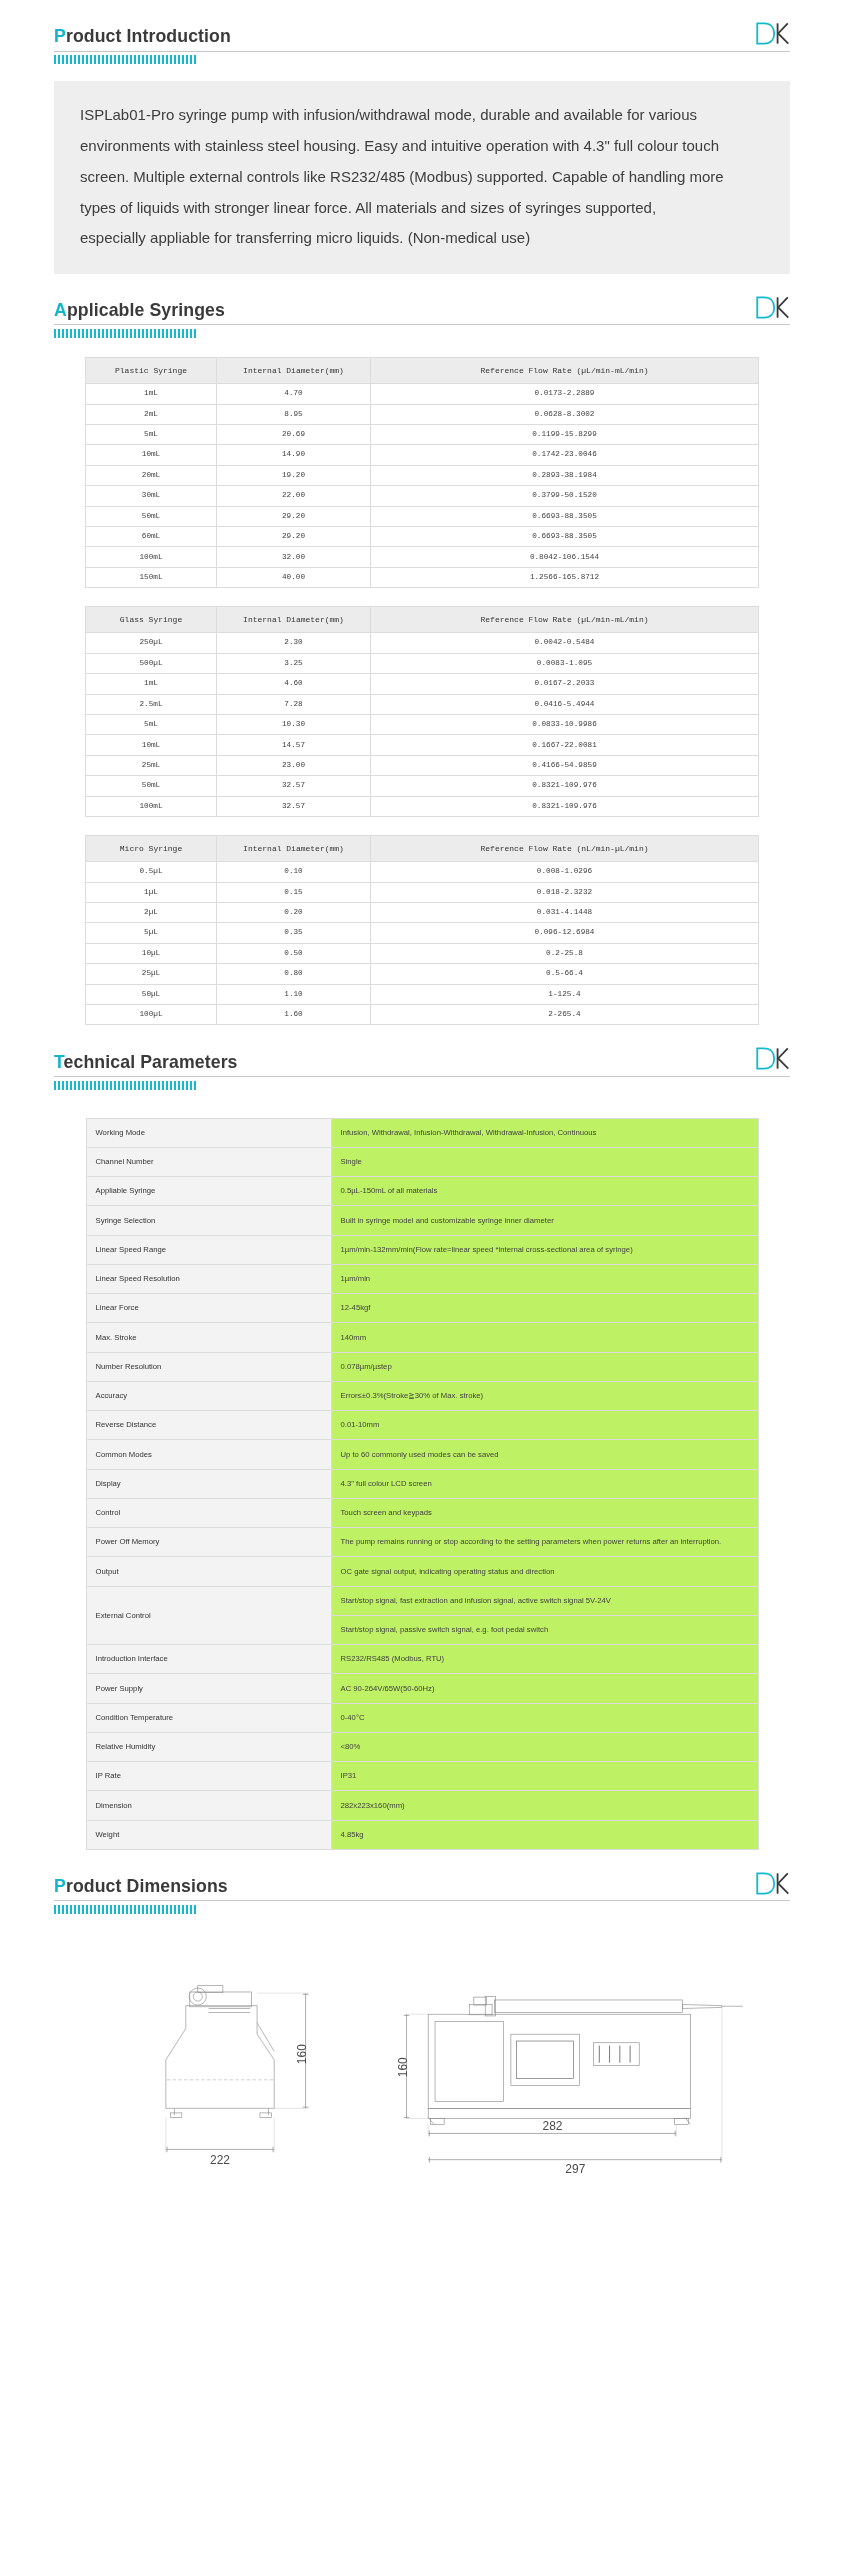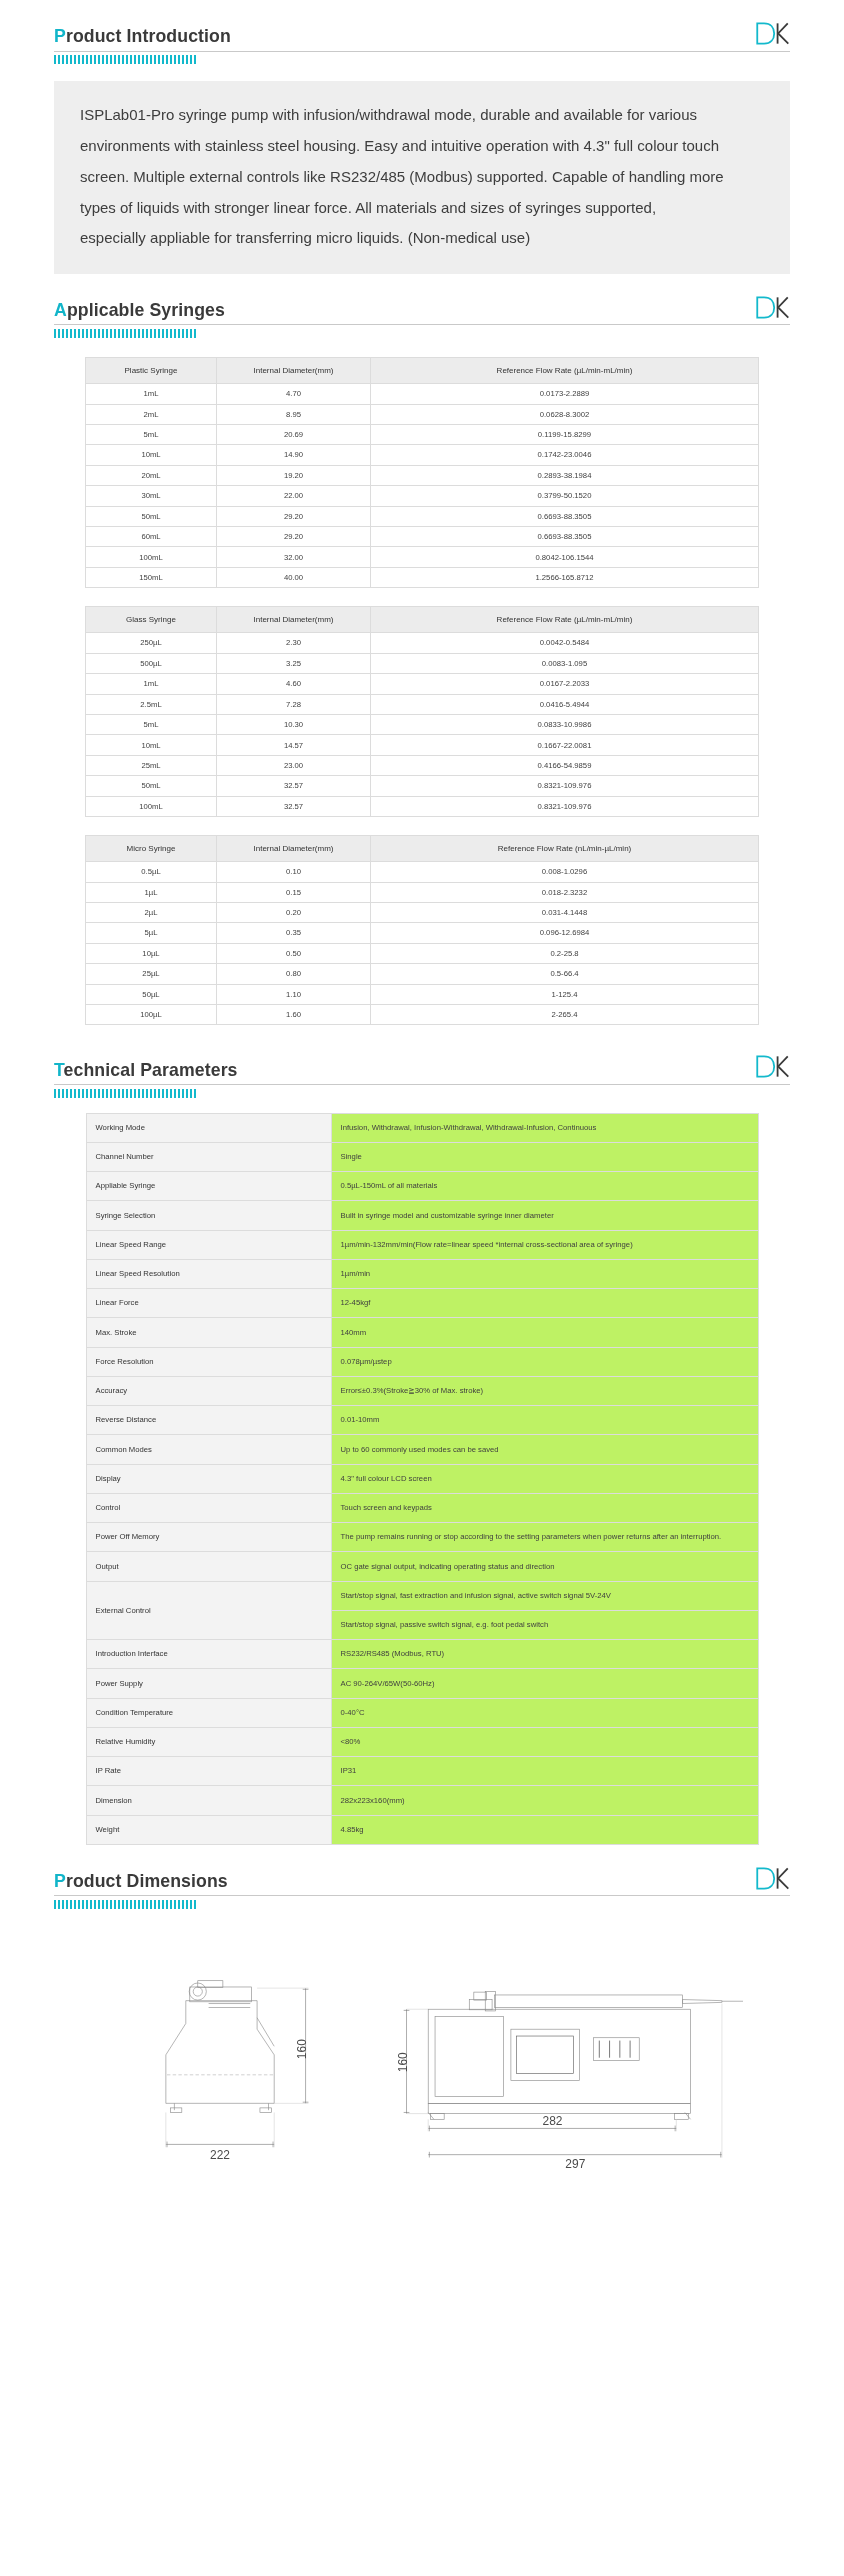--- a/index.html
+++ b/index.html
@@ -73,22 +73,23 @@
     color: #3d3d3d;
     text-align: left;
     max-width: 645px;
   }
 
   
   .tbl-wrap { margin-top: 19.4px; }
   table.grid {
     border-collapse: collapse;
     width: 673px;
-    margin: 8px auto;
+    margin: 0 auto;
     table-layout: fixed;
+    font-family: Liberation Mono, monospace;
   }
   table.grid th, table.grid td {
     border: 0.6px solid #dcdcdc;
     font-size: 7.7px;
     color: #3f3f3f;
     padding: 5.1px 3.4px;
     text-align: center;
     font-weight: normal;
   }
   table.grid thead th {
@@ -100,21 +101,21 @@
   table.grid tbody td { height: 13px; line-height: 1.2; }
   .syr-tbl + .syr-tbl { margin-top: 18px; }
   col.c1 { width: 131px; }
   col.c2 { width: 154px; }
   col.c3 { width: 388px; }
 
   
   table.spec {
     border-collapse: collapse;
     width: 673px;
-    margin: 15px auto 0 auto;
+    margin: 28px auto 0 auto;
     table-layout: fixed;
   }
   table.spec td {
     border: 0.6px solid #dcdcdc;
     font-size: 7.7px;
     color: #3f3f3f;
     padding: 7.4px 9px;
     vertical-align: middle;
     line-height: 1.75;
   }
@@ -418,21 +419,21 @@
           </tr>
         <tr>
             <td class="k">Linear Force</td>
             <td class="v">12-45kgf</td>
           </tr>
         <tr>
             <td class="k">Max. Stroke</td>
             <td class="v">140mm</td>
           </tr>
         <tr>
-            <td class="k">Force Resolution</td>
+            <td class="k">Number Resolution</td>
             <td class="v">0.078µm/µstep</td>
           </tr>
         <tr>
             <td class="k">Accuracy</td>
             <td class="v">Error≤±0.3%(Stroke≧30% of Max. stroke)</td>
           </tr>
         <tr>
             <td class="k">Reverse Distance</td>
             <td class="v">0.01-10mm</td>
           </tr>

